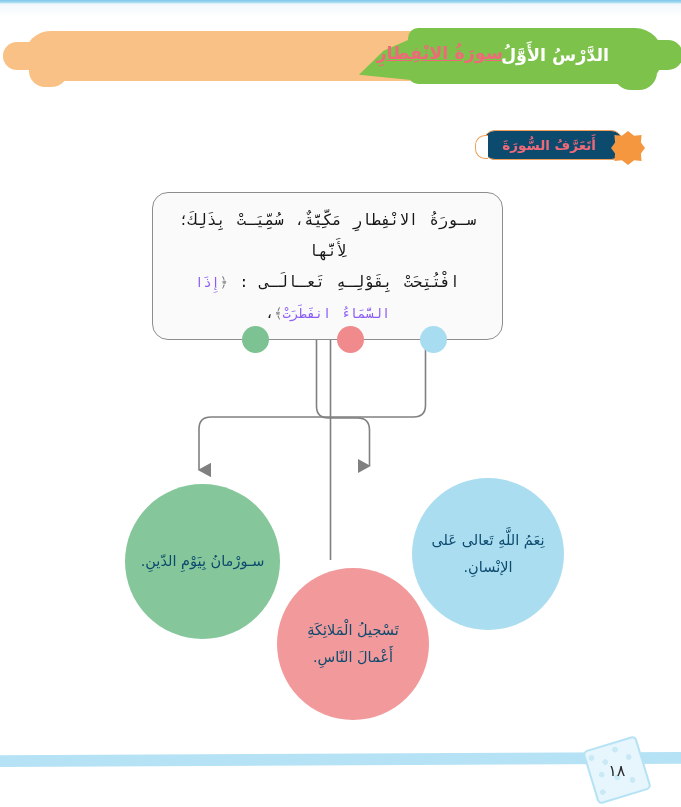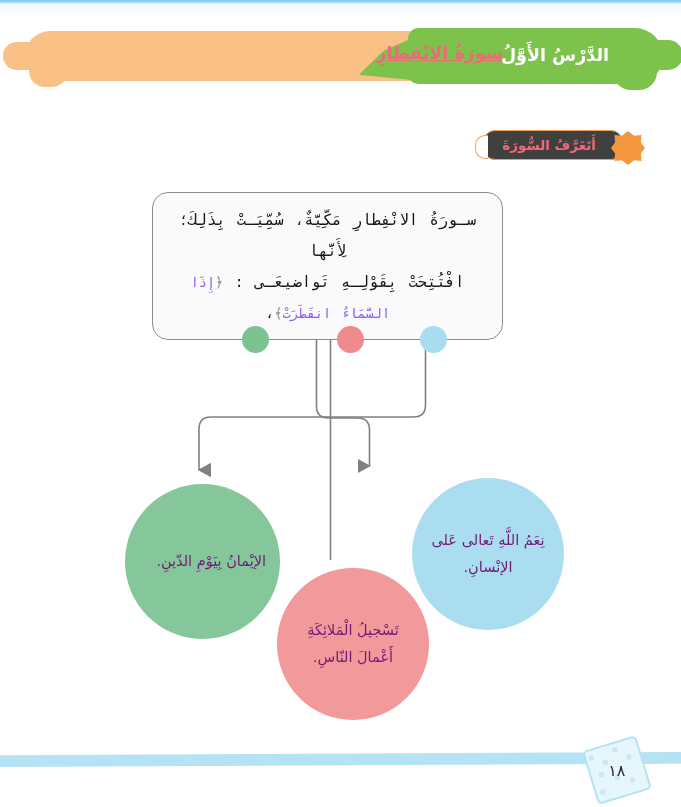--- a/index.html
+++ b/index.html
@@ -74,21 +74,21 @@
     white-space:nowrap;
   }
   .label-surah{top:43px;right:178px;color:#ef6a78;text-decoration:underline;}
   .label-lesson{top:45px;right:72px;color:#ffffff;}
 
   
   .badge-wrap{position:absolute;top:130px;right:58px;height:36px;}
   .badge{
     position:relative;height:30px;padding:0 26px 0 18px;
     border:1.6px solid #f0a05a;border-radius:12px;
-    background:#404040;display:flex;align-items:center;
+    background:#0c4a6e;display:flex;align-items:center;
     box-sizing:border-box;
   }
   .badge:before{ 
     content:"";position:absolute;left:-9px;top:4px;
     width:12px;height:22px;background:#ffffff;
     border:1.6px solid #f0a05a;border-right:none;
     border-radius:10px 0 0 10px;
   }
   .badge-text{
     font-size:13.5px;font-weight:bold;color:#ef6a78;white-space:nowrap;
@@ -122,22 +122,22 @@
   .dot-green{top:326px;right:412px;background:#7cc292;}
   .dot-pink{top:326px;right:317px;background:#f08a8c;}
   .dot-blue{top:326px;right:234px;background:#a8dcf0;}
 
   
   .connectors{position:absolute;top:0;left:0;width:681px;height:807px;}
 
   
   .circle{
     position:absolute;border-radius:50%;
-    display:flex;align-items:center;justify-content:flex-start;
-    text-align:center;color:#701a75;
+    display:flex;align-items:center;justify-content:center;
+    text-align:center;color:#0c4a6e;
   }
   .circle span{display:block;font-size:14.5px;line-height:27px;padding:0 14px;}
   .circle-green{top:484px;right:401px;width:155px;height:155px;background:#85c79a;z-index:2;}
   .circle-pink{top:568px;right:252px;width:152px;height:152px;background:#f2999b;z-index:3;}
   .circle-blue{top:478px;right:117px;width:152px;height:152px;background:#abddf1;z-index:2;}
 
   
   .footer-bar{
     position:absolute;top:752px;left:0;width:681px;height:15px;
     background:#b5e2f5;
@@ -180,21 +180,21 @@
 
 <div class="badge-wrap">
   <div class="badge">
     <span class="badge-text">أَتَعَرَّفُ السُّورَةَ</span>
   </div>
   <div class="badge-star"></div>
 </div>
 
 <div class="card">
   <p>سـورَةُ الانْفِطارِ مَكِّيَّةٌ، سُمِّيَـتْ بِذَلِكَ؛ لِأَنَّها</p>
-  <p><span>افْتُتِحَتْ بِقَوْلِـهِ تَواضيعَـى :</span> <span class="verse-mark">﴿</span><span class="verse">إِذَا السَّمَاءُ انفَطَرَتْ</span><span class="verse-mark">﴾</span><span>،</span></p>
+  <p><span>افْتُتِحَتْ بِقَوْلِـهِ تَعـالَـى :</span> <span class="verse-mark">﴿</span><span class="verse">إِذَا السَّمَاءُ انفَطَرَتْ</span><span class="verse-mark">﴾</span><span>،</span></p>
 </div>
 
 <div class="dot dot-green"></div>
 <div class="dot dot-pink"></div>
 <div class="dot dot-blue"></div>
 
 <svg class="connectors" viewBox="0 0 681 807" xmlns="http://www.w3.org/2000/svg">
   <defs>
     <marker id="arrow" viewBox="0 0 12 12" refX="6" refY="10" markerWidth="9" markerHeight="9" orient="auto">
       <path d="M0,0 L12,0 L6,11 z" fill="#808080"></path>
@@ -206,21 +206,21 @@
   <path d="M330.5,340 L330.5,560" fill="none" stroke="#808080" stroke-width="1.6"></path>
 
   <path d="M247.5,340 L247.5,405 Q247.5,417 235.5,417 L205,417" fill="none" stroke="none"></path>
   <path d="M247.5,340 L247.5,405 Q247.5,417 235.5,417 L199,417" fill="none" stroke="none"></path>
   <path d="M247.5,340 L247.5,405 Q247.5,417 235.5,417 L205.5,417" fill="none" stroke="none"></path>
   <path d="M247.5,340 L247.5,405 Q247.5,417 235.5,417 L206,417" fill="none" stroke="none"></path>
   <path d="M247.5,340 L247.5,406 Q247.5,418 235.5,418 L206.5,418 Q194.5,418 194.5,430 L194.5,466" fill="none" stroke="#808080" stroke-width="1.6" marker-end="url(#arrow)" transform="translate(282,0) scale(-1,1) translate(-282,0)"></path>
 </svg>
 
 <div class="circle circle-green">
-  <span>الإيْمانُ بِيَوْمِ الدّينِ.</span>
+  <span>سـورْمانُ بِيَوْمِ الدّينِ.</span>
 </div>
 <div class="circle circle-pink">
   <span>تَسْجيلُ الْمَلائِكَةِ أَعْمالَ النّاسِ.</span>
 </div>
 <div class="circle circle-blue">
   <span>نِعَمُ اللَّهِ تَعالى عَلى الإنْسانِ.</span>
 </div>
 
 <div class="footer-bar"></div>
 <div class="page-badge">

